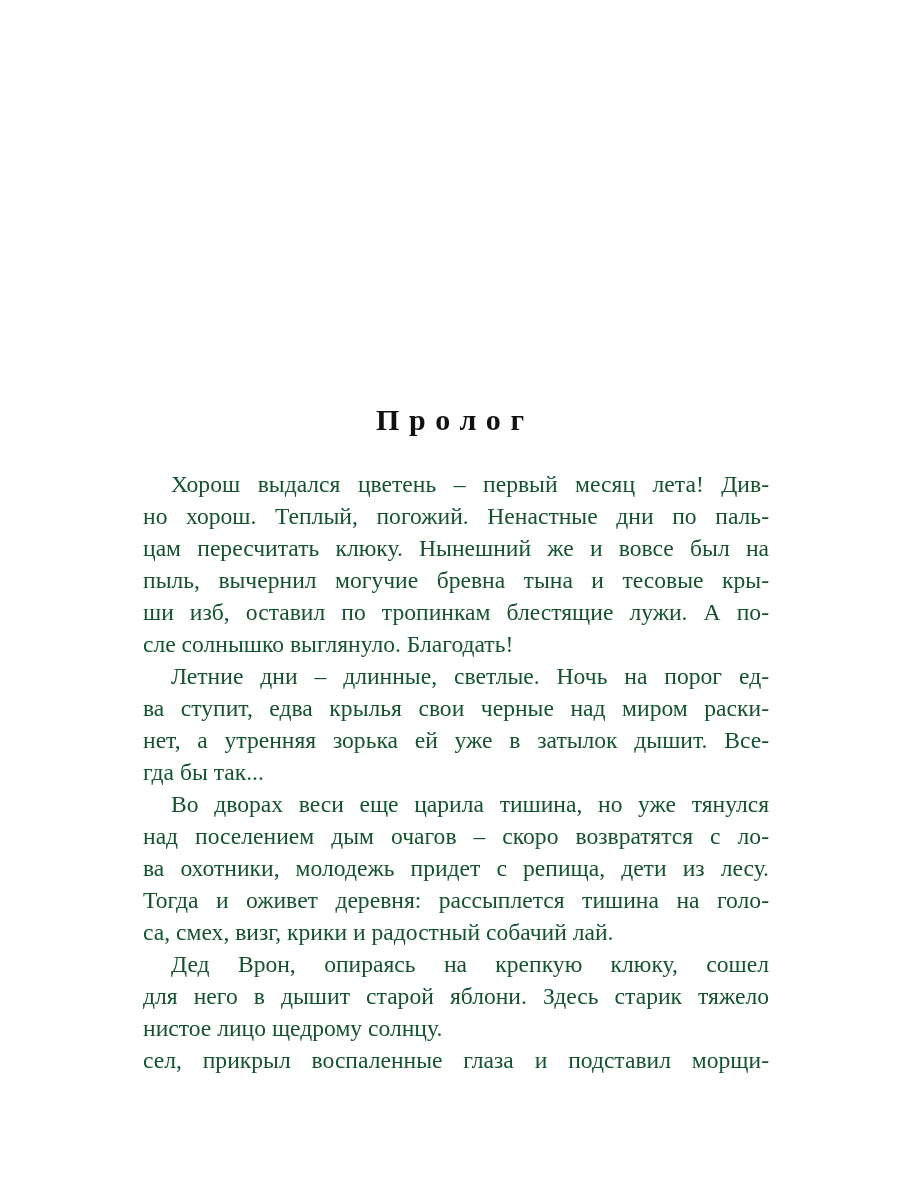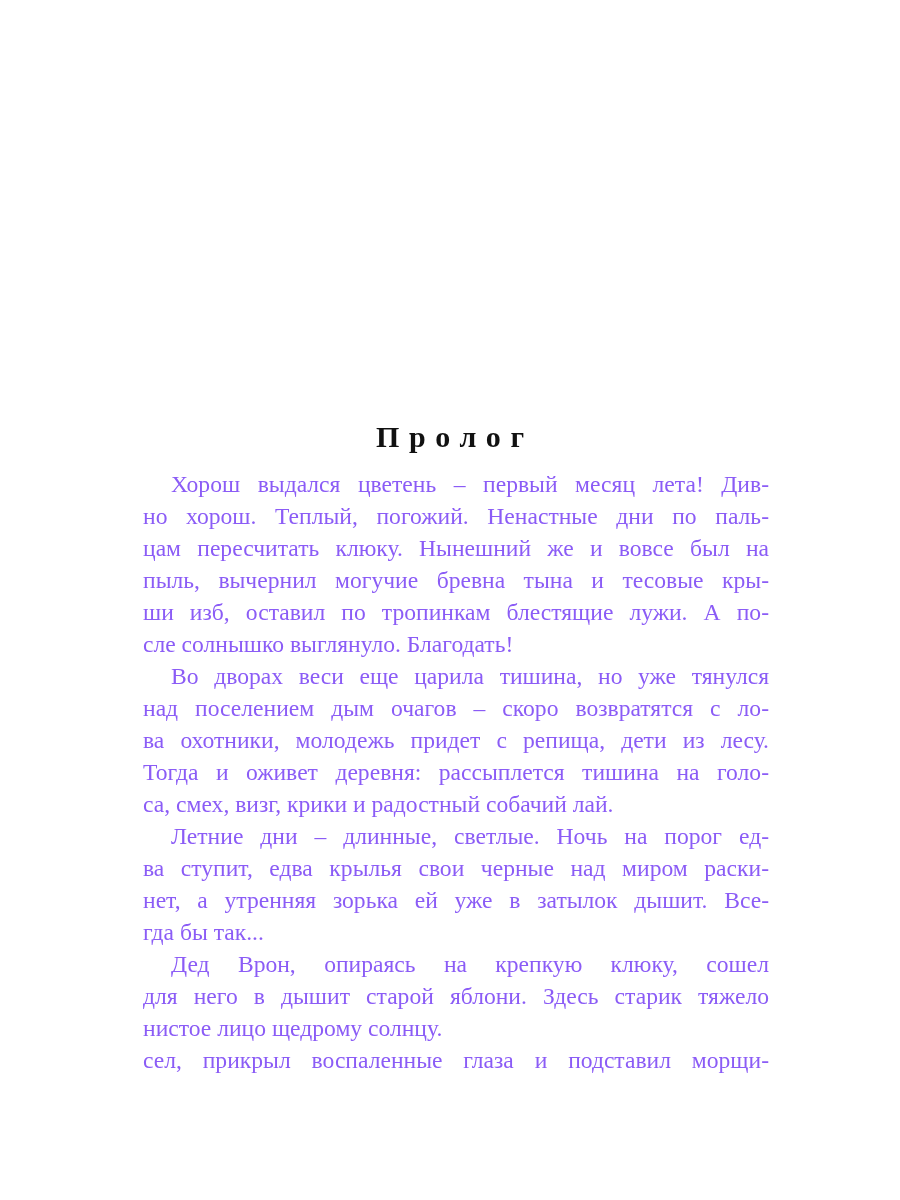--- a/index.html
+++ b/index.html
@@ -27,38 +27,37 @@
       left: 0;
       width: 900px;
       text-align: center;
       font-size: 30px;
       font-weight: bold;
       letter-spacing: 0.32em;
       padding-left: 0.32em;
       box-sizing: border-box;
       line-height: 44px;
       color: #111;
-      margin-top: 17px;
     }
     .body-text {
       position: absolute;
       top: 468px;
       left: 143px;
       width: 626px;
     }
     .line {
       display: block;
       height: 32px;
       line-height: 32px;
       font-size: 23.6px;
       white-space: nowrap;
       text-align: justify;
       text-align-last: justify;
       word-spacing: 0;
-      color: #8b5cf6;
+      color: #14532d;
     }
     .line.indent {
       padding-left: 28px;
       box-sizing: border-box;
     }
     .line.last {
       text-align-last: left;
     }
   </style>
 </head>
@@ -72,32 +71,32 @@
     <div>
       <span class="line indent">Хорош выдался цветень – первый месяц лета! Див-</span>
       <span class="line">но хорош. Теплый, погожий. Ненастные дни по паль-</span>
       <span class="line">цам пересчитать клюку. Нынешний же и вовсе был на</span>
       <span class="line">пыль, вычернил могучие бревна тына и тесовые кры-</span>
       <span class="line">ши изб, оставил по тропинкам блестящие лужи. А по-</span>
       <span class="line last">сле солнышко выглянуло. Благодать!</span>
     </div>
 
     <div>
+      <span class="line indent">Летние дни – длинные, светлые. Ночь на порог ед-</span>
+      <span class="line">ва ступит, едва крылья свои черные над миром раски-</span>
+      <span class="line">нет, а утренняя зорька ей уже в затылок дышит. Все-</span>
+      <span class="line last">гда бы так...</span>
+    </div>
+
+    <div>
       <span class="line indent">Во дворах веси еще царила тишина, но уже тянулся</span>
       <span class="line">над поселением дым очагов – скоро возвратятся с ло-</span>
       <span class="line">ва охотники, молодежь придет с репища, дети из лесу.</span>
       <span class="line">Тогда и оживет деревня: рассыплется тишина на голо-</span>
       <span class="line last">са, смех, визг, крики и радостный собачий лай.</span>
-    </div>
-
-    <div>
-      <span class="line indent">Летние дни – длинные, светлые. Ночь на порог ед-</span>
-      <span class="line">ва ступит, едва крылья свои черные над миром раски-</span>
-      <span class="line">нет, а утренняя зорька ей уже в затылок дышит. Все-</span>
-      <span class="line last">гда бы так...</span>
     </div>
 
     <div>
       <span class="line indent">Дед Врон, опираясь на крепкую клюку, сошел</span>
       <span class="line">для него в дышит старой яблони. Здесь старик тяжело</span>
       <span class="line last">нистое лицо щедрому солнцу.</span>
       <span class="line">сел, прикрыл воспаленные глаза и подставил морщи-</span>
     </div>
   </div>
 </div>

